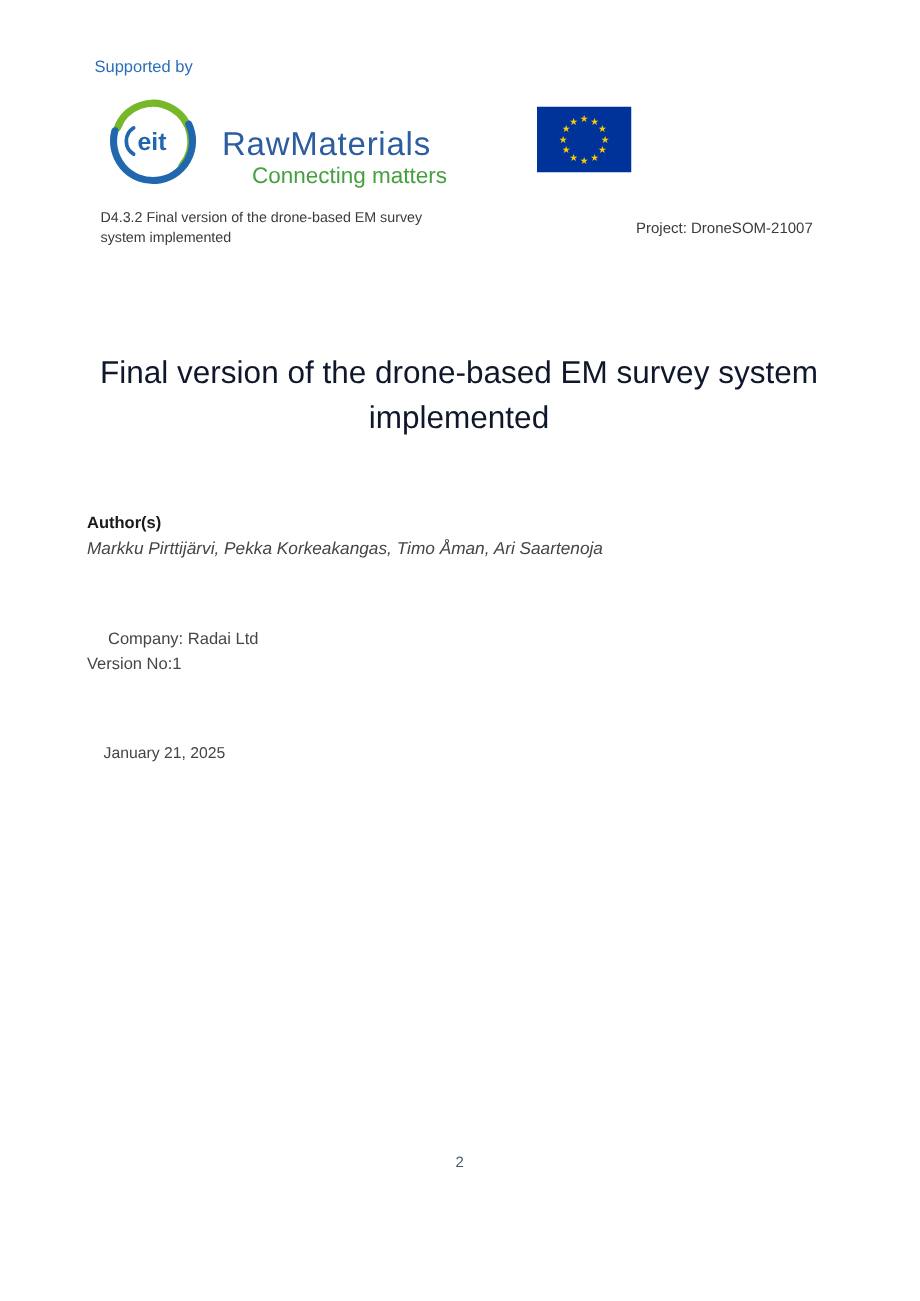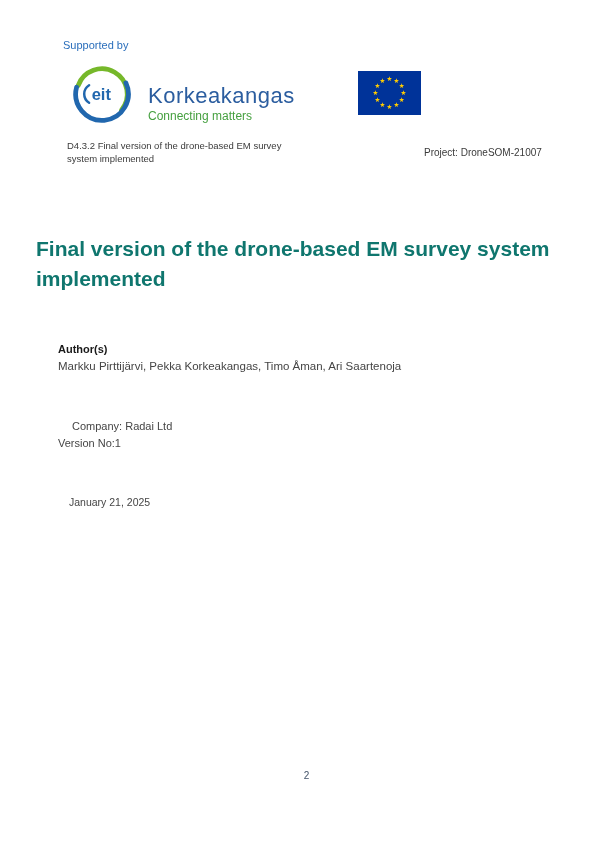--- a/index.html
+++ b/index.html
@@ -6,36 +6,36 @@
   .page{
     position:relative;width:613px;height:781px;background:#ffffff;overflow:hidden;
     font-family:"Liberation Sans",sans-serif;
   }
   .abs{position:absolute;}
 
   
   .supported-by{left:63px;top:39px;font-size:11px;color:#2a6ebb;}
   .eit-logo-svg{left:70px;top:62px;}
   .rawmaterials{left:148px;top:83px;font-size:22px;color:#2b5d9f;letter-spacing:.5px;}
-  .tagline{left:148px;top:109px;width:150px;font-size:12px;color:#46a040;}
+  .tagline{left:148px;top:109px;width:150px;text-align:right;font-size:15px;color:#46a040;}
 
   .eu-flag{left:358px;top:71px;}
   .eu-text{left:432px;top:73px;width:120px;font-size:14px;line-height:19px;color:#23519e;}
 
   
   .hdr-left{left:67px;top:139px;width:232px;font-size:9.5px;line-height:13px;color:#3b3b3b;}
   .hdr-right{left:424px;top:147px;font-size:10px;color:#3b3b3b;}
 
   
-  .doc-title{left:36px;top:234px;width:540px;
-    font-size:21px;line-height:30px;color:#0f766e;font-weight:bold;}
+  .doc-title{left:36px;top:234px;width:540px;text-align:center;
+    font-size:21px;line-height:30px;color:#0f172a;}
 
   
   .authors-heading{left:58px;top:343px;font-size:11px;font-weight:700;color:#1a1a1a;}
-  .authors-names{left:58px;top:360px;font-size:11.5px;color:#454545;}
+  .authors-names{left:58px;top:360px;font-size:11.5px;color:#454545;font-style:italic;}
   .company-line{left:72px;top:420px;font-size:11px;color:#454545;}
   .version-line{left:58px;top:437px;font-size:11px;color:#454545;}
   .date-line{left:69px;top:496px;font-size:10.5px;color:#454545;}
 
   
   .keywords-line{left:57px;top:618px;font-size:11.5px;color:#333333;}
   .keywords-line .kw-gray{color:#8c8c8c;}
 
   
   .page-number{left:0;top:770px;width:613px;text-align:center;font-size:10px;color:#44546a;}
@@ -47,21 +47,21 @@
 
   <div class="abs supported-by">Supported by</div>
 
   <svg class="abs eit-logo-svg" width="64" height="64" viewBox="0 0 62 62">
     <path d="M8 22.6 A24.5 24.5 0 1 1 49.8 46.8" fill="none" stroke="#76B82A" stroke-width="4.6" stroke-linecap="round"></path>
     <path d="M54.1 20.2 A25.5 25.5 0 1 1 6.4 24.4" fill="none" stroke="#2167AE" stroke-width="4.6" stroke-linecap="round"></path>
     <path d="M18.5 22.5 A10 10 0 0 0 18.5 39.5" fill="none" stroke="#2167AE" stroke-width="2.4" stroke-linecap="round"></path>
     <text x="21" y="37" font-size="16" font-weight="700" fill="#2167AE" font-family="Liberation Sans, sans-serif">eit</text>
   </svg>
 
-  <div class="abs rawmaterials">Korkeakangas</div>
+  <div class="abs rawmaterials">RawMaterials</div>
   <div class="abs tagline">Connecting matters</div>
 
   <svg class="abs eu-flag" width="63" height="44" viewBox="0 0 63 44">
     <rect x="0" y="0" width="63" height="44" fill="#003399"></rect>
     <g fill="#FFCC00" font-size="6.5" text-anchor="middle" font-family="Liberation Sans, sans-serif">
       <text x="31.5" y="10.2">★</text>
       <text x="38.5" y="12.1">★</text>
       <text x="43.6" y="17.2">★</text>
       <text x="45.5" y="24.2">★</text>
       <text x="43.6" y="31.2">★</text>

